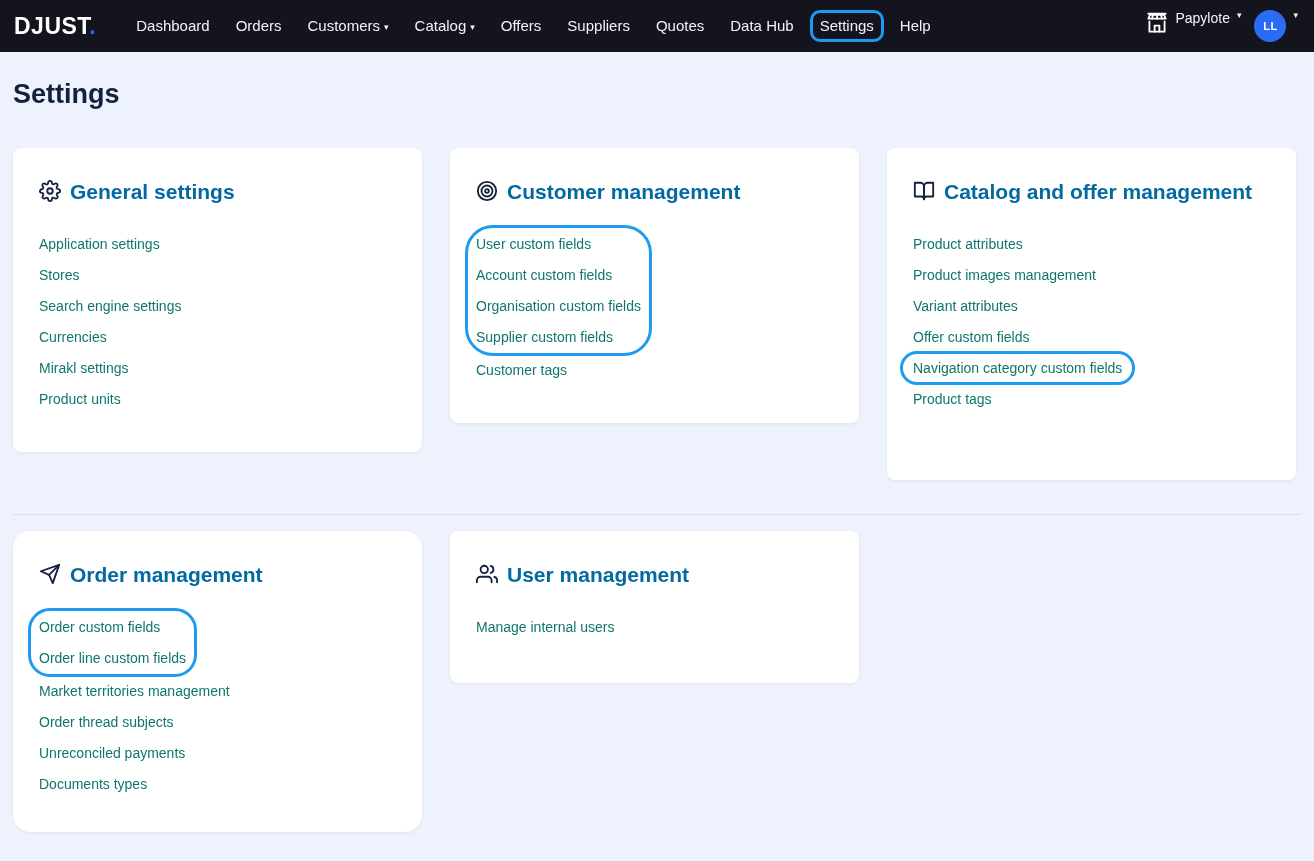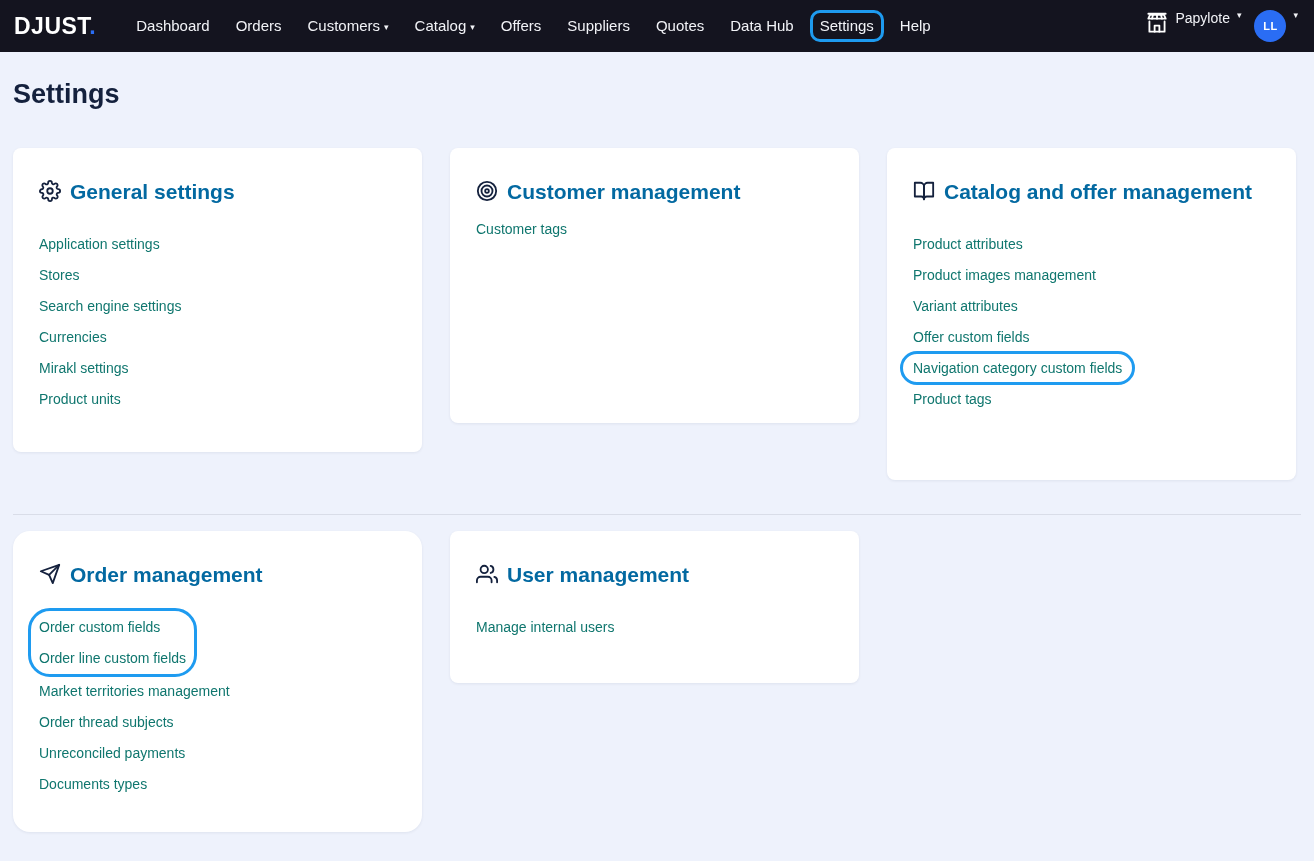--- a/index.html
+++ b/index.html
@@ -157,20 +157,29 @@
         <li><a href="#">Product units</a></li>
       </ul>
     </section>
 
     <section class="card h-customer">
       <h2 class="card-title"><span class="card-icon"><svg width="22" height="22" viewBox="0 0 24 24" fill="none" stroke="#14213d" stroke-width="2" stroke-linecap="round" stroke-linejoin="round">
               <circle cx="12" cy="12" r="10"></circle>
               <circle cx="12" cy="12" r="6"></circle>
               <circle cx="12" cy="12" r="2"></circle>
             </svg></span><span>Customer management</span></h2>
+      <div class="hl-group">
+        <ul class="links">
+          <li><a href="#">User custom fields</a></li>
+          <li><a href="#">Account custom fields</a></li>
+          <li><a href="#">Organisation custom fields</a></li>
+          <li><a href="#">Supplier custom fields</a></li>
+        </ul>
+        <span class="annotation group-annotation"></span>
+      </div>
       <ul class="links after-group">
         <li><a href="#">Customer tags</a></li>
       </ul>
     </section>
 
     <section class="card h-catalog">
       <h2 class="card-title"><span class="card-icon"><svg width="22" height="22" viewBox="0 0 24 24" fill="none" stroke="#14213d" stroke-width="2" stroke-linecap="round" stroke-linejoin="round">
               <path d="M2 3h6a4 4 0 0 1 4 4v14a3 3 0 0 0-3-3H2z"></path>
               <path d="M22 3h-6a4 4 0 0 0-4 4v14a3 3 0 0 1 3-3h7z"></path>
             </svg></span><span>Catalog and offer management</span></h2>

